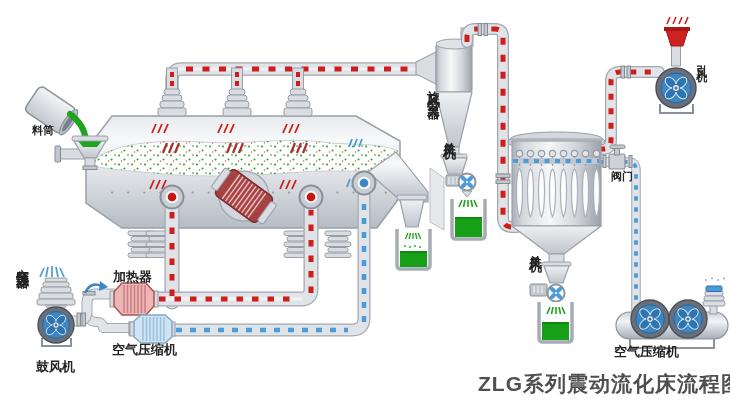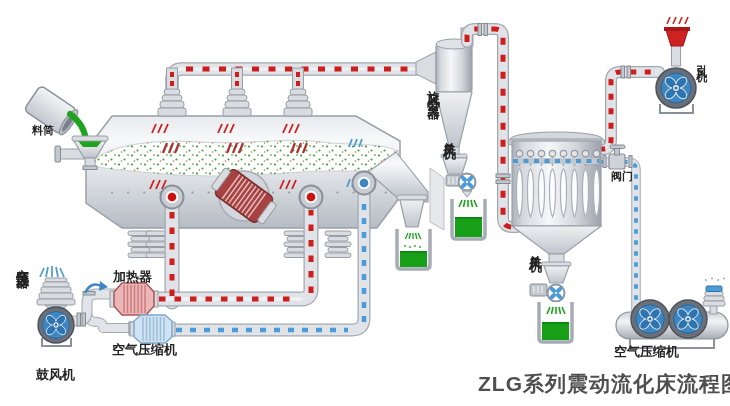--- a/index.html
+++ b/index.html
@@ -412,21 +412,21 @@
           <circle cx="415" cy="246" r="0.9"></circle>
           <circle cx="420" cy="247" r="0.9"></circle>
         </g>
   </g>
 
   <rect x="0" y="401" width="730" height="5" fill="#f3f4f6"></rect>
 </svg>
 
 <div class="lbl t11" style="left:32px; top:124px;">料筒</div>
 <div class="lbl t10 vl" style="left:14px; top:258px; letter-spacing:2px;">空气过滤器</div>
-<div class="lbl t10" style="left:36px; top:368px;font-family:Liberation Serif, serif;">鼓风机</div>
+<div class="lbl t10" style="left:36px; top:360px;font-family:Liberation Serif, serif;">鼓风机</div>
 <div class="lbl t10" style="left:113px; top:270px;">加热器</div>
 <div class="lbl t10" style="left:112px; top:343px;">空气压缩机</div>
 <div class="lbl t13 vl" style="left:425px; top:79px; letter-spacing:4.5px;">旋风分离器</div>
 <div class="lbl t10 vl" style="left:441px; top:131px; letter-spacing:2.5px;">关风机</div>
 <div class="lbl t10 vl" style="left:527px; top:244px; letter-spacing:2.5px;">关风机</div>
 <div class="lbl t11" style="left:611px; top:170px;text-align:right;">阀门</div>
 <div class="lbl t11 vl" style="left:695px; top:56px; letter-spacing:3px;">引风机</div>
 <div class="lbl t10" style="left:614px; top:345px;">空气压缩机</div>
 <div id="title">ZLG系列震动流化床流程图</div>
 

